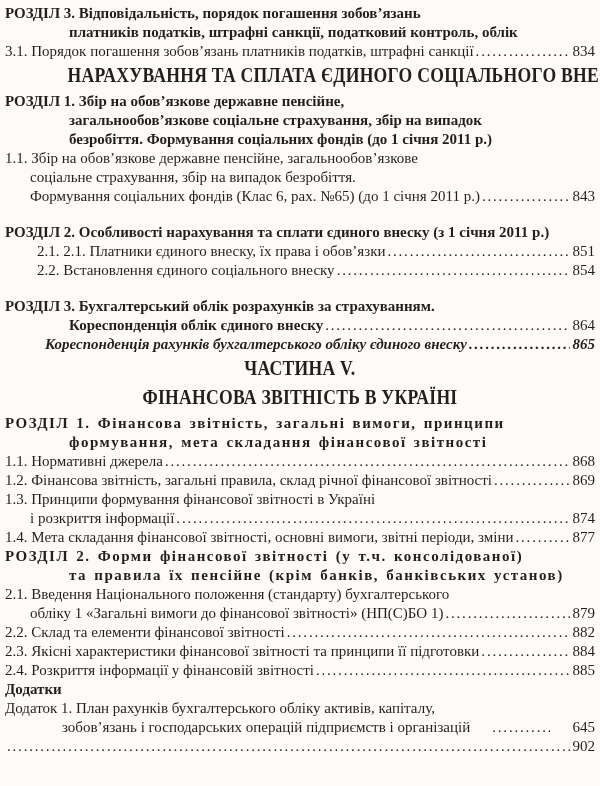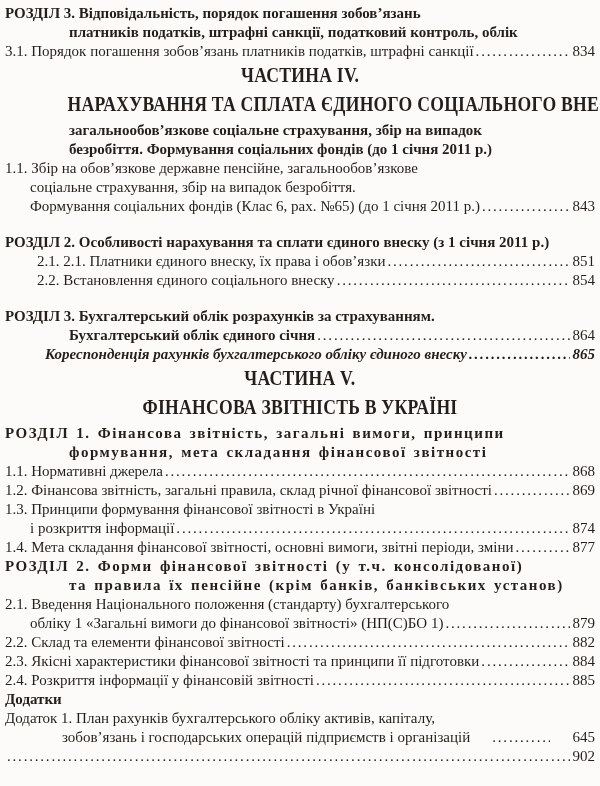--- a/index.html
+++ b/index.html
@@ -81,22 +81,24 @@
         <span class="t">РОЗДІЛ 3. Відповідальність, порядок погашення зобов’язань</span>
       </div>
       <div class="row r-chapter ind-1">
         <span class="t">платників податків, штрафні санкції, податковий контроль, облік</span>
       </div>
       <div class="row r-entry">
         <span class="t">3.1. Порядок погашення зобов’язань платників податків, штрафні санкції</span>
         <span class="leader"></span>
         <span class="pg">834</span>
       </div>
-      <div class="row r-part"><span class="t">ЧАСТИНА IV.</span></div>
       <div class="row r-part"><span class="t">НАРАХУВАННЯ ТА СПЛАТА ЄДИНОГО СОЦІАЛЬНОГО ВНЕСКУ</span></div>
+      <div class="row r-chapter">
+        <span class="t">РОЗДІЛ 1. Збір на обов’язкове державне пенсійне,</span>
+      </div>
       <div class="row r-chapter ind-1">
         <span class="t">загальнообов’язкове соціальне страхування, збір на випадок</span>
       </div>
       <div class="row r-chapter ind-1">
         <span class="t">безробіття. Формування соціальних фондів (до 1 січня 2011 р.)</span>
       </div>
       <div class="row r-entry">
         <span class="t">1.1. Збір на обов’язкове державне пенсійне, загальнообов’язкове</span>
       </div>
       <div class="row r-entry ind-2">
@@ -117,21 +119,21 @@
       </div>
       <div class="row r-entry ind-3">
         <span class="t">2.2. Встановлення єдиного соціального внеску</span>
         <span class="leader"></span>
         <span class="pg">854</span>
       </div>
       <div class="row r-chapter gap">
         <span class="t">РОЗДІЛ 3. Бухгалтерський облік розрахунків за страхуванням.</span>
       </div>
       <div class="row r-chapter ind-1">
-        <span class="t">Бухгалтерський облік єдиного січня</span>
+        <span class="t">Кореспонденція облік єдиного внеску</span>
         <span class="leader"></span>
         <span class="pg">864</span>
       </div>
       <div class="row r-entry-bi ind-5">
         <span class="t">Кореспонденція рахунків бухгалтерського обліку єдиного внеску</span>
         <span class="leader"></span>
         <span class="pg">865</span>
       </div>
       <div class="row r-part"><span class="t">ЧАСТИНА V.</span></div>
       <div class="row r-part"><span class="t">ФІНАНСОВА ЗВІТНІСТЬ В УКРАЇНІ</span></div>

